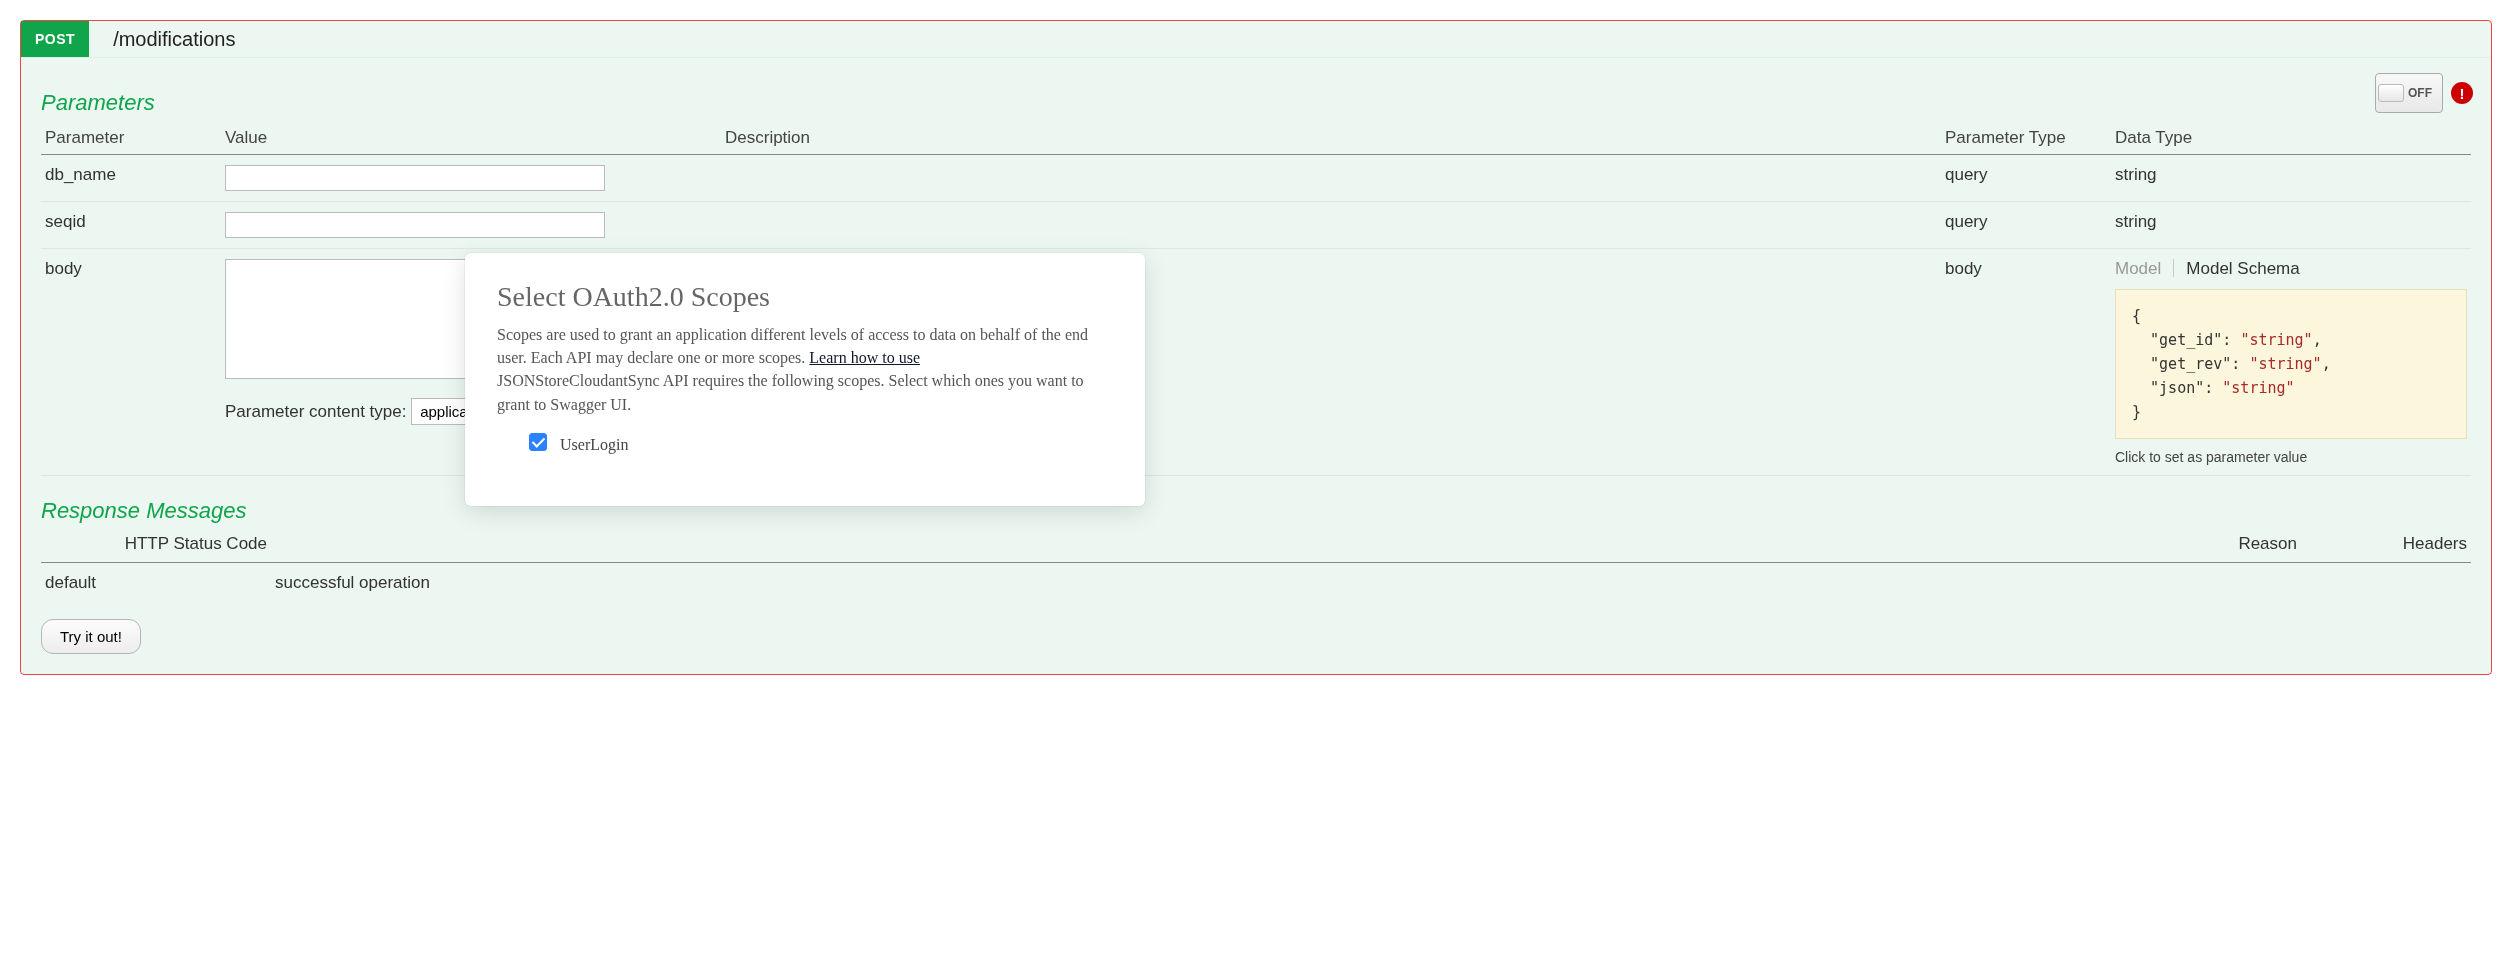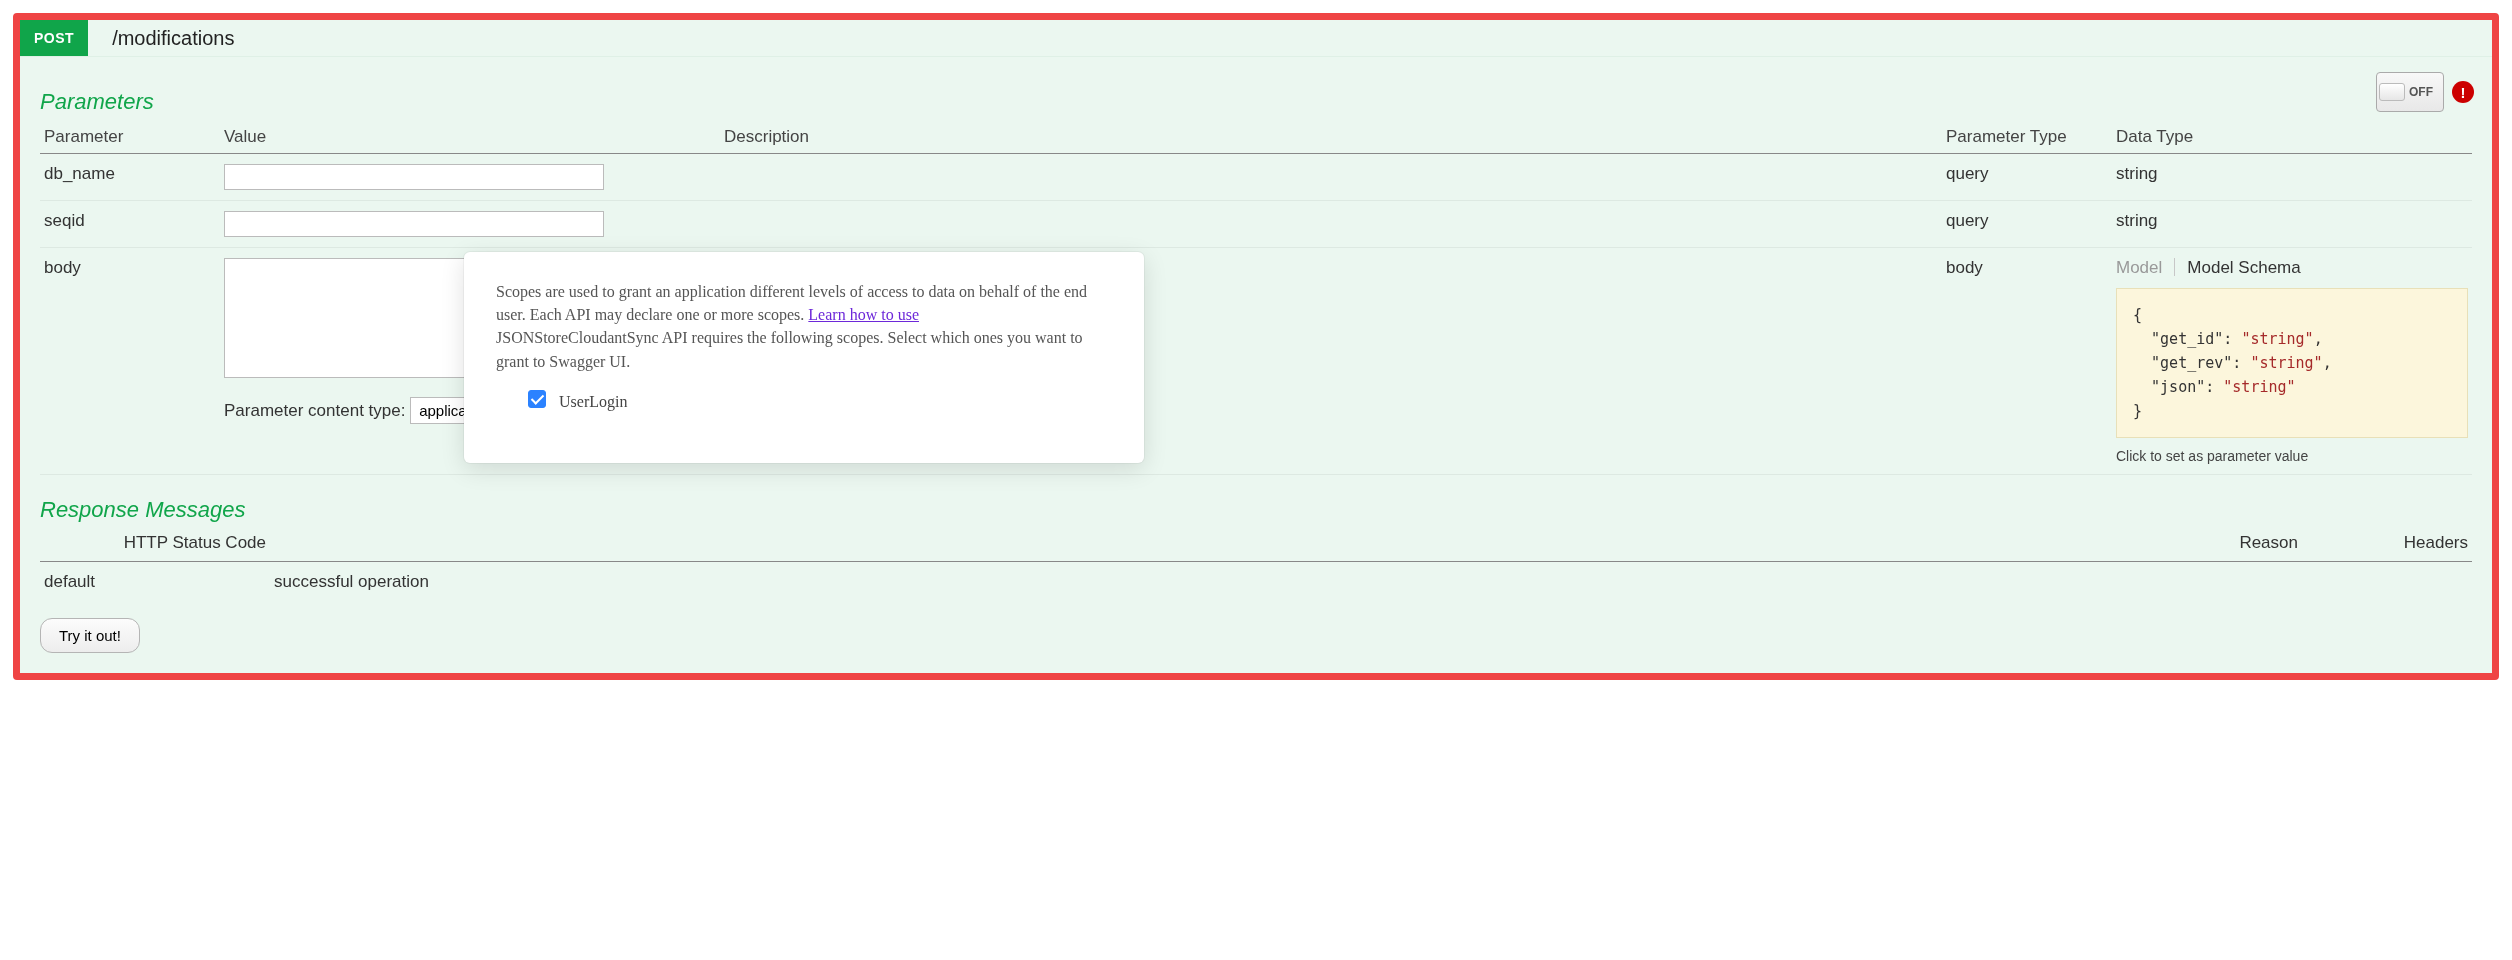--- a/index.html
+++ b/index.html
@@ -5,22 +5,22 @@
   * { box-sizing: border-box; }
   body {
     margin: 0;
     padding: 0;
     font-family: "Helvetica Neue", Helvetica, Arial, sans-serif;
     font-size: 16px;
     color: #333;
     background: #fff;
   }
   .panel {
-    margin: 13px;
-    border: 7px solid #ef4444;
+    margin: 20px;
+    border: 1px solid #ef4444;
     border-radius: 4px;
     background: #ebf7f0;
     position: relative;
   }
   .panel-header {
     display: flex;
     align-items: center;
     border-bottom: 1px solid #dff0e6;
   }
   .method-badge {
@@ -201,21 +201,21 @@
     font-size: 28px;
     font-family: Georgia, "Times New Roman", serif;
   }
   .dialog p {
     margin: 0 0 14px 0;
     line-height: 1.45;
     font-size: 16px;
     color: #555;
     font-family: Georgia, "Times New Roman", serif;
   }
-  .dialog a { color: #6d28d9; }
+  .dialog a { color: #0f172a; }
   .scope-row {
     margin: 14px 0 26px 28px;
     display: flex;
     align-items: flex-end;
     gap: 10px;
     font-family: Georgia, "Times New Roman", serif;
     font-size: 16px;
     color: #444;
   }
   .scope-row input[type=checkbox]{
@@ -339,20 +339,21 @@
           <td>successful operation</td>
           <td></td>
         </tr>
       </tbody>
     </table>
 
     <button class="try-btn">Try it out!</button>
   </div>
 
   <div class="dialog">
+    <h2>Select OAuth2.0 Scopes</h2>
     <p>
       <span>Scopes are used to grant an application different levels of access to data on behalf of the end user. Each API may declare one or more scopes.</span>
       <a href="#">Learn how to use</a>
       <br>
       <span>JSONStoreCloudantSync API requires the following scopes. Select which ones you want to grant to Swagger UI.</span>
     </p>
     <div class="scope-row">
       <input type="checkbox" checked="" style="">
       <span>UserLogin</span>
     </div>

